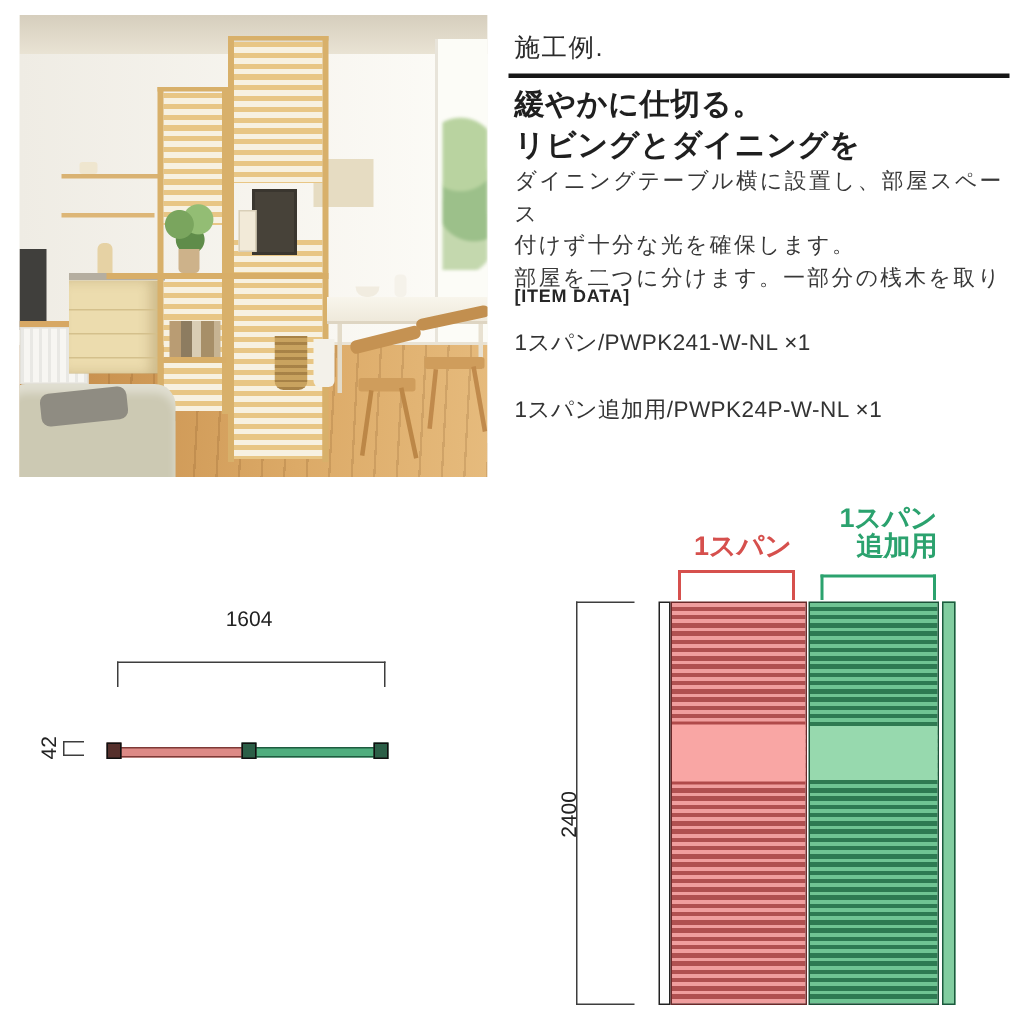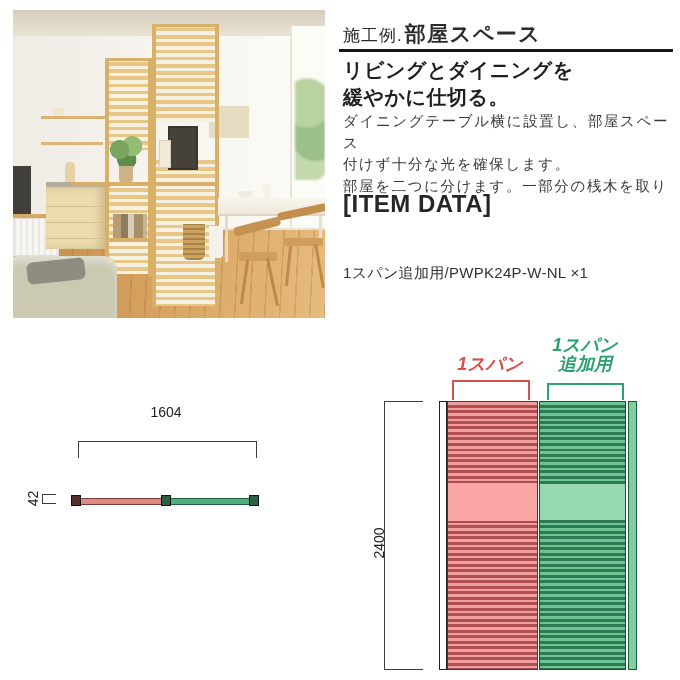--- a/index.html
+++ b/index.html
@@ -8,31 +8,31 @@
 
   
   .title-row{position:absolute;left:343px;top:20px;display:flex;align-items:baseline;gap:2px;}
   .title-prefix{font-size:17px;font-weight:500;letter-spacing:1px;color:#2b2b2b;}
   .title-main{font-size:21px;font-weight:600;letter-spacing:1.5px;color:#2b2b2b;}
   .title-rule{position:absolute;left:339px;top:49px;width:334px;height:3px;background:#161616;}
   .subtitle{position:absolute;left:343px;top:57px;font-size:20px;font-weight:700;
             line-height:27px;letter-spacing:0.5px;color:#1f1f1f;}
   .desc{position:absolute;left:343px;top:111px;font-size:14.5px;line-height:21.5px;
         letter-spacing:1.6px;color:#383838;}
-  .itemdata-heading{position:absolute;left:343px;top:190px;font-size:24px;font-weight:700;
+  .itemdata-heading{position:absolute;left:343px;top:190px;font-size:12px;font-weight:700;
                     letter-spacing:0.5px;color:#262626;}
   .item-line{position:absolute;left:343px;font-size:15px;letter-spacing:0.3px;color:#333;}
 
   
   .dim{position:absolute;background:#3d3d3d;}
   .dim-text{position:absolute;font-size:14px;color:#222;text-align:center;}
   .vtext{position:absolute;font-size:14px;color:#222;text-align:center;transform:rotate(-90deg);}
 
   
-  .fv-label{position:absolute;text-align:center;font-size:18px;font-weight:600;line-height:19px;font-style:italic;}
+  .fv-label{position:absolute;text-align:right;font-size:18px;font-weight:600;line-height:19px;}
   .red-t{color:var(--red-label,#d6504d);}
   .green-t{color:var(--green-label,#2ba26e);}
   .bracket{position:absolute;border-style:solid;border-bottom:none;}
   .bracket.red-b{border-color:var(--red-label,#d6504d);border-width:2px;}
   .bracket.green-b{border-color:var(--green-label,#2ba26e);border-width:2px;}
   .slats-red{position:absolute;border:1px solid var(--red-outline,#6b2a2a);
      background:repeating-linear-gradient(180deg,var(--red-slat-light,#f09e9e) 0 2.5px,var(--red-slat-dark,#b05050) 2.5px 5.5px);}
   .slats-green{position:absolute;border:1px solid var(--green-outline,#1c5138);
      background:repeating-linear-gradient(180deg,var(--green-slat-light,#6fc493) 0 2.5px,var(--green-slat-dark,#2d7a52) 2.5px 5.5px);}
   .solid-red{position:absolute;background:var(--red-solid,#f9a6a4);
@@ -119,36 +119,36 @@
     <div class="ph" style="left:226px;top:242px;width:38px;height:9px;background:#cf9d5c;border-radius:2px;"></div>
     <div class="ph" style="left:230px;top:250px;width:3px;height:44px;background:#bc8747;transform:rotate(8deg);"></div>
     <div class="ph" style="left:258px;top:248px;width:3px;height:48px;background:#bc8747;transform:rotate(-12deg);"></div>
 
     <div class="ph" style="left:-6px;top:246px;width:110px;height:62px;background:#ccc9b3;border-radius:10px 14px 0 0;box-shadow:inset 0 6px 6px rgba(255,255,255,0.4);"></div>
     <div class="ph" style="left:14px;top:250px;width:58px;height:22px;background:#8f8c82;border-radius:6px;transform:rotate(-6deg);"></div>
   </div>
 
   <div class="title-row">
     <span class="title-prefix">施工例.</span>
-    <span class="title-main">部屋スペース</span>
   </div>
   <div class="title-rule"></div>
 
   <div class="subtitle">
+    <div>緩やかに仕切る。</div>
     <div>リビングとダイニングを</div>
-    <div>緩やかに仕切る。</div>
   </div>
 
   <div class="desc">
     <div>ダイニングテーブル横に設置し、部屋スペース</div>
     <div>付けず十分な光を確保します。</div>
     <div>部屋を二つに分けます。一部分の桟木を取り</div>
   </div>
 
   <div class="itemdata-heading">[ITEM DATA]</div>
+  <div class="item-line" style="top:219px;">1スパン/PWPK241-W-NL ×1</div>
   <div class="item-line" style="top:264px;">1スパン追加用/PWPK24P-W-NL ×1</div>
 
   <div>
     <div class="dim-text" style="left:136px;top:404px;width:60px;">1604</div>
     <div class="dim" style="left:78px;top:441px;width:179px;height:1px;"></div>
     <div class="dim" style="left:78px;top:441px;width:1px;height:17px;"></div>
     <div class="dim" style="left:256px;top:441px;width:1px;height:17px;"></div>
 
     <div class="vtext" style="left:20px;top:492px;width:22px;height:13px;">42</div>
     <div class="b42" style="left:42px;top:494px;width:13px;height:8px;"></div>

